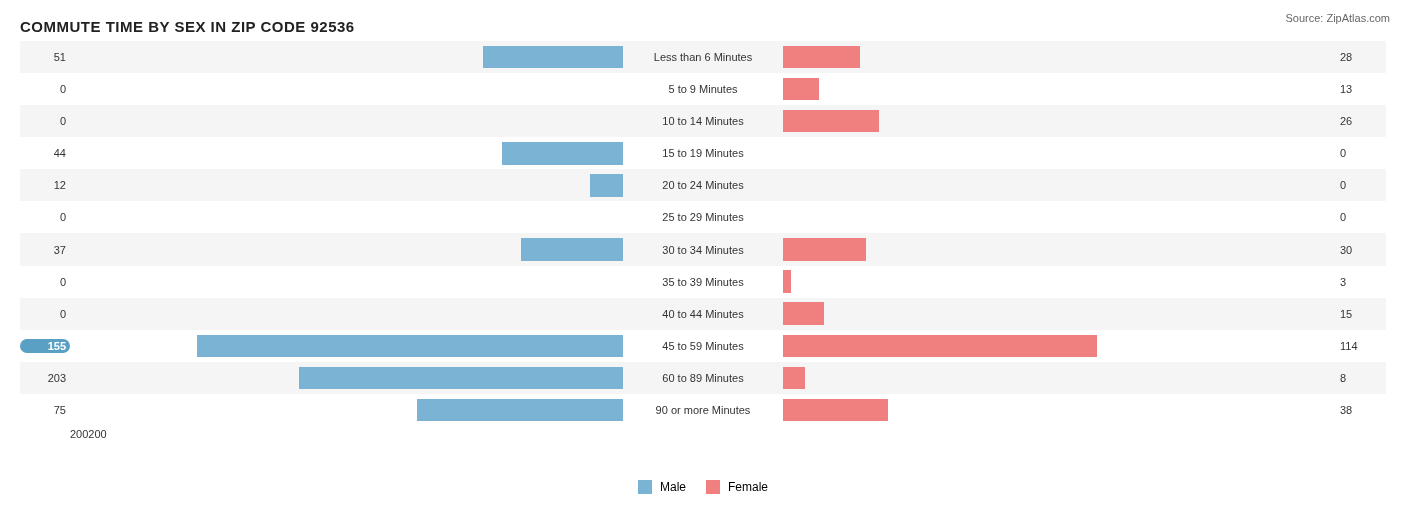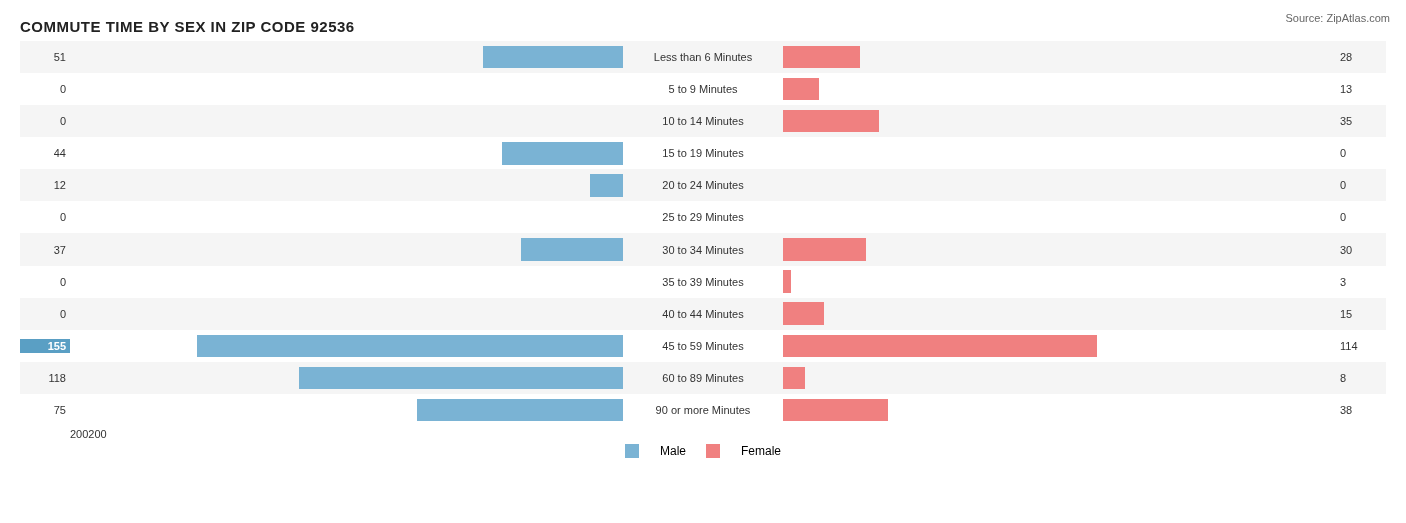--- a/index.html
+++ b/index.html
@@ -117,21 +117,22 @@
       display: flex;
       justify-content: center;
       align-items: center;
       gap: 20px;
       margin-top: 4px;
       font-size: 12px;
     }
     .legend-item {
       display: flex;
       align-items: center;
-      gap: 21px;
+      gap: 8px;
+      margin-top: 36px;
     }
     .legend-box {
       width: 14px;
       height: 14px;
     }
     .axis-labels {
       display: flex;
       justify-content: flex-start;
       font-size: 11px;
       color: #333;
@@ -178,21 +179,21 @@
     <div class="left-val" style="">0</div>
     <div class="bars-wrapper">
       <div class="left-bar-area">
         <div class="bar-male" style="width:0px; min-width:0px;"></div>
       </div>
       <div class="label-center">10 to 14 Minutes</div>
       <div class="right-bar-area">
         <div class="bar-female" style="width:96.25px; min-width:2px;"></div>
       </div>
     </div>
-    <div class="right-val">35</div>
+    <div class="right-val">26</div>
   </div>
         <div class="row">
     <div class="left-val" style="">44</div>
     <div class="bars-wrapper">
       <div class="left-bar-area">
         <div class="bar-male" style="width:121px; min-width:2px;"></div>
       </div>
       <div class="label-center">15 to 19 Minutes</div>
       <div class="right-bar-area">
         <div class="bar-female" style="width:0px; min-width:0px;"></div>
@@ -259,34 +260,34 @@
         <div class="bar-male" style="width:0px; min-width:0px;"></div>
       </div>
       <div class="label-center">40 to 44 Minutes</div>
       <div class="right-bar-area">
         <div class="bar-female" style="width:41.25px; min-width:2px;"></div>
       </div>
     </div>
     <div class="right-val">15</div>
   </div>
         <div class="row">
-    <div class="left-val" style="background:#5a9fc4;color:white;font-weight:bold;border-radius:0;padding:1px 4px;">155</div>
+    <div class="left-val" style="background:#5a9fc4;color:white;font-weight:bold;border-radius:7px;padding:1px 4px;">155</div>
     <div class="bars-wrapper">
       <div class="left-bar-area">
         <div class="bar-male" style="width:426.25px; min-width:2px;"></div>
       </div>
       <div class="label-center">45 to 59 Minutes</div>
       <div class="right-bar-area">
         <div class="bar-female" style="width:313.5px; min-width:2px;"></div>
       </div>
     </div>
     <div class="right-val">114</div>
   </div>
         <div class="row">
-    <div class="left-val" style="">118</div>
+    <div class="left-val" style="">203</div>
     <div class="bars-wrapper">
       <div class="left-bar-area">
         <div class="bar-male" style="width:324.5px; min-width:2px;"></div>
       </div>
       <div class="label-center">60 to 89 Minutes</div>
       <div class="right-bar-area">
         <div class="bar-female" style="width:22px; min-width:2px;"></div>
       </div>
     </div>
     <div class="right-val">8</div>

